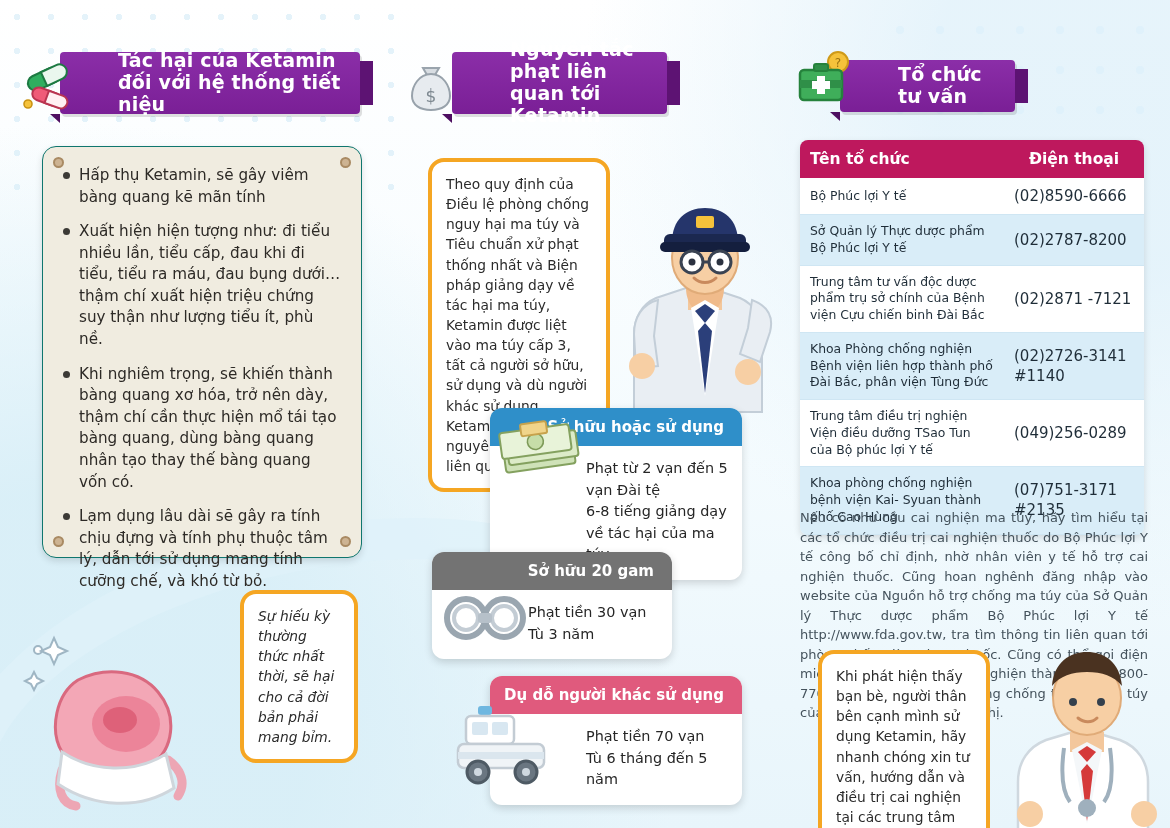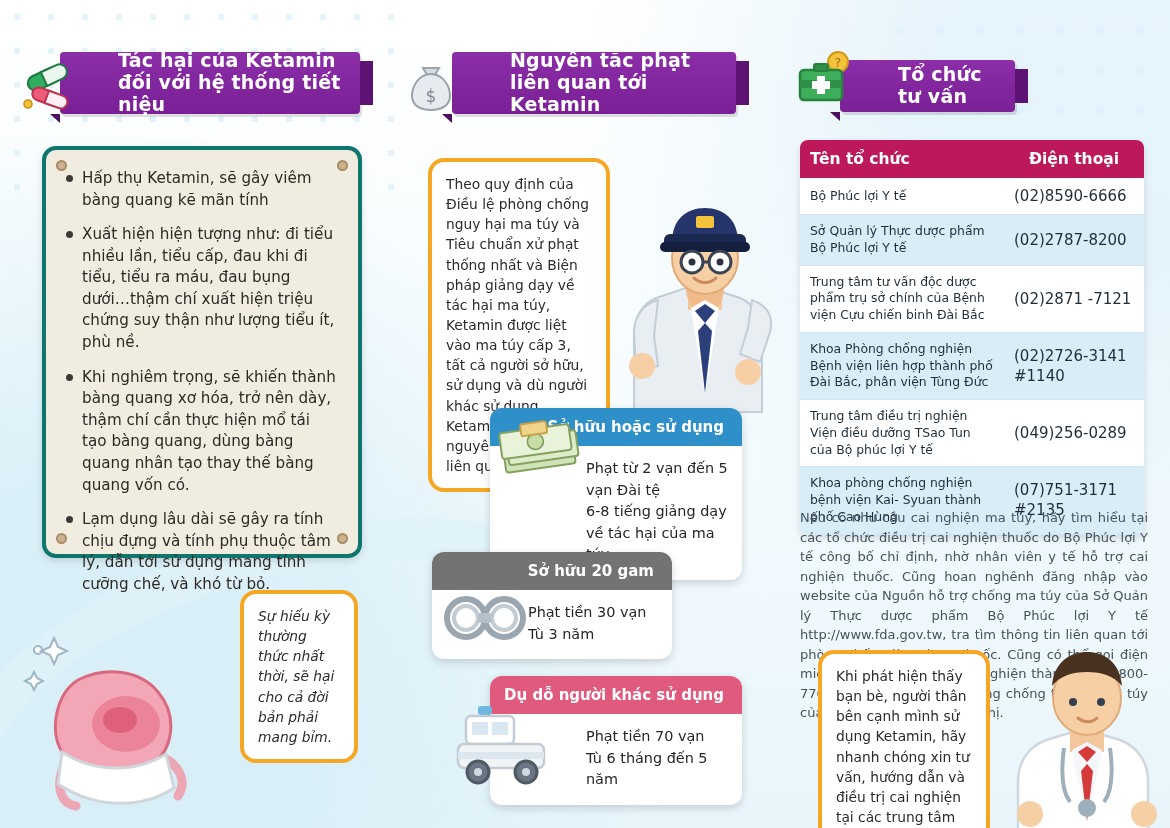--- a/index.html
+++ b/index.html
@@ -62,21 +62,21 @@
     position:absolute; left:-10px; bottom:-9px; width:0; height:0;
     border-top:9px solid #4e0f61; border-left:10px solid transparent;
   }
 
   
   .hdr-icon{ position:absolute; z-index:4; }
 
   
   .paper{
     position:absolute; left:42px; top:146px; width:320px; height:412px;
-    background:#f0ece0; border:4px solid #0f766e; border-radius:14px;
+    background:#f0ece0; border:1px solid #0f766e; border-radius:14px;
     box-shadow:0 3px 7px rgba(0,0,0,.13);
     padding:18px 16px 16px 14px;
   }
   .paper .pin{ position:absolute; width:11px; height:11px; border-radius:50%;
     background:#cdb392; border:2px solid #a98a63; }
   .paper ul{ margin:0; padding:0 4px 0 22px; list-style:none; }
   .paper li{
     position:relative; font-size:15.2px; line-height:1.42; color:#2d2a26; margin-bottom:13px;
   }
   .paper li:before{
@@ -161,21 +161,21 @@
   <span class="rtext">Tác hại của Ketamin đối với hệ thống tiết niệu</span>
 </div>
 
 <div class="hdr-icon" style="left:406px; top:58px;">
   <svg width="50" height="56" viewBox="0 0 50 56">
     <path d="M17 10h16l-4 7h-8z" fill="#d8dde2" stroke="#9aa4ad" stroke-width="2"></path>
     <path d="M25 16c12 0 19 12 19 22 0 9-8 14-19 14S6 47 6 38c0-10 7-22 19-22z" fill="#e7ebef" stroke="#98a2ab" stroke-width="2"></path>
     <text x="25" y="44" font-size="17" text-anchor="middle" fill="#7d8890" font-family="DejaVu Sans">$</text>
   </svg>
 </div>
-<div class="ribbon tall" style="left:452px; top:52px; width:284px;">
+<div class="ribbon tall" style="left:452px; top:52px; width:215px;">
   <span class="fold"></span>
   <span class="rtext">Nguyên tắc phạt liên quan tới Ketamin</span>
 </div>
 
 <div class="hdr-icon" style="left:792px; top:50px;">
   <svg width="62" height="60" viewBox="0 0 62 60">
     <circle cx="46" cy="12" r="10" fill="#f5c23b" stroke="#cf9a18" stroke-width="2"></circle>
     <text x="46" y="17" font-size="12" text-anchor="middle" fill="#9a7211" font-family="DejaVu Sans">?</text>
     <rect x="8" y="20" width="42" height="30" rx="4" fill="#3fae5a" stroke="#25823c" stroke-width="2.5"></rect>
     <rect x="22" y="14" width="14" height="7" rx="2" fill="#2f8f48" stroke="#25823c" stroke-width="2"></rect>

